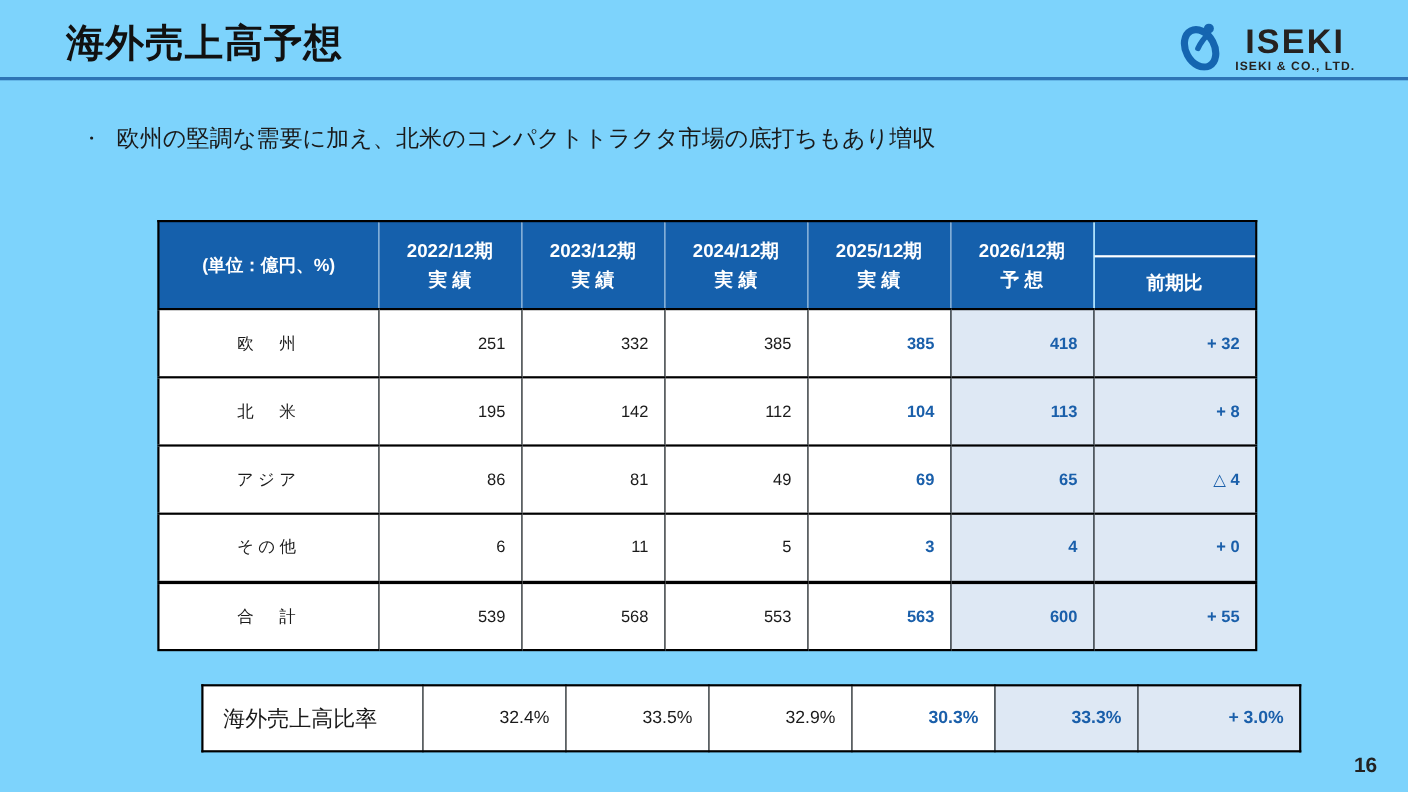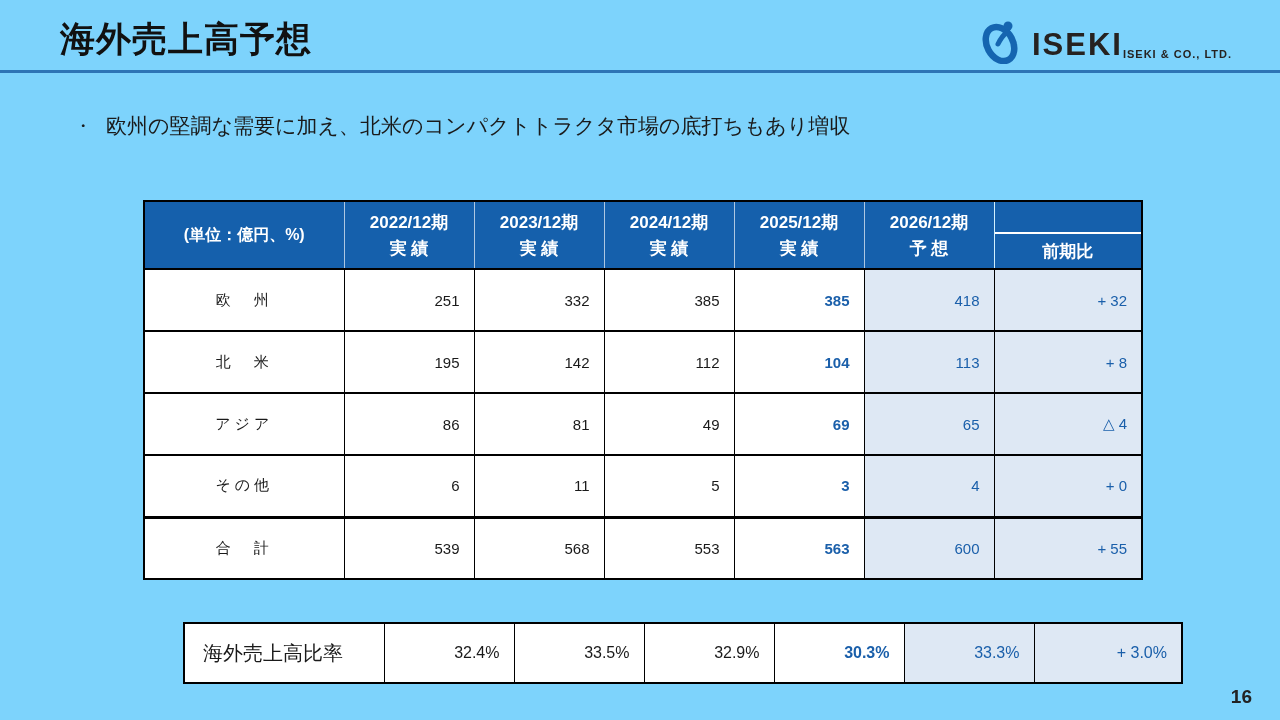--- a/index.html
+++ b/index.html
@@ -22,21 +22,21 @@
     position:absolute;left:60px;top:16px;
     font-size:35px;font-weight:bold;color:#111;letter-spacing:1px;
   }
   .title-underline{
     position:absolute;left:0;top:70px;width:1280px;height:3px;
     background:var(--underline);
   }
   .logo{
     position:absolute;right:48px;top:20px;display:flex;align-items:center;gap:8px;
   }
-  .logo-text-block{display:flex;align-items:flex-end;line-height:1;}
+  .logo-text-block{display:flex;flex-direction:column;align-items:center;line-height:1;}
   .logo-name{font-size:31px;font-weight:900;letter-spacing:2px;color:#262220;font-stretch:condensed;}
   .logo-sub{font-size:11px;font-weight:bold;letter-spacing:1px;color:#262220;margin-top:3px;}
   
   .bullet-line{
     position:absolute;left:74px;top:112px;display:flex;gap:14px;
     font-size:21px;color:#1a1a1a;
   }
   .bullet-marker{font-size:18px;padding-top:2px;}
   
   .main-table-wrap{position:absolute;left:143px;top:200px;}
@@ -47,35 +47,35 @@
     height:66px;padding:0;vertical-align:middle;
     border-bottom:2px solid #000;
   }
   .main-table th + th{border-left:1px solid rgba(255,255,255,0.65);}
   .unit-cell{font-size:16px;text-align:center;}
   .year-cell .year-line{font-size:17px;line-height:1;margin-bottom:9px;}
   .year-cell .sub-line{font-size:17px;line-height:1;}
   .yoy-head{position:relative;}
   .yoy-head .yoy-empty{height:30px;}
   .yoy-head .yoy-label{
-    height:36px;border-top:2px solid #fff;display:flex;align-items:center;
+    height:48px;border-top:2px solid #fff;display:flex;align-items:center;
     justify-content:center;font-size:17px;
   }
   .main-table td{
     height:62px;border:1px solid #000;border-top-width:2px;
     font-size:15px;background:#fff;
   }
   .main-table tr:first-child td{border-top-width:0;}
   .row-label{
     text-align:center;font-size:21px;letter-spacing:4px;color:#1a1a1a;
   }
   .num{text-align:right;padding-right:14px;color:#1a1a1a;}
   .actual{color:var(--accent-blue);font-weight:bold;}
   .forecast,.yoy-val{
-    background:var(--highlight-bg) !important;color:var(--accent-blue);font-weight:normal;
+    background:var(--highlight-bg) !important;color:var(--accent-blue);font-weight:bold;
   }
   .total-row td{border-top:3px solid #000;}
   .main-table tr:last-child td{border-bottom:2px solid #000;}
   
   .ratio-table-wrap{position:absolute;left:143px;top:622px;padding-left:40px;}
   .ratio-table{width:998px;border:2px solid #000;}
   .ratio-table td{height:60px;border:1px solid #000;font-size:20px;background:#fff;}
   .ratio-label{text-align:left;padding-left:18px;font-size:19px;color:#1a1a1a;}
   .ratio-table .num{font-size:16px;}
   

